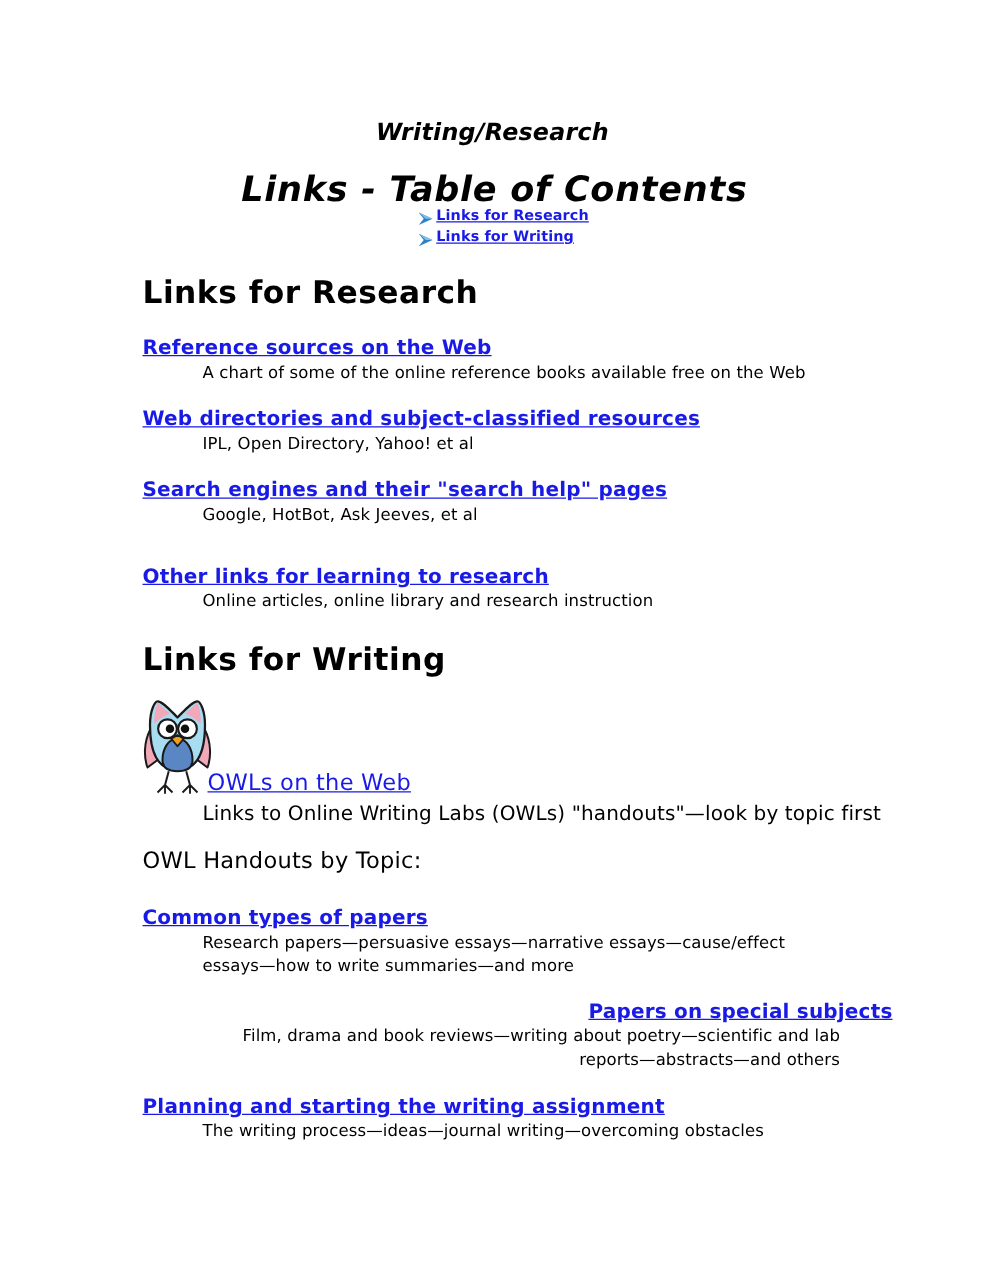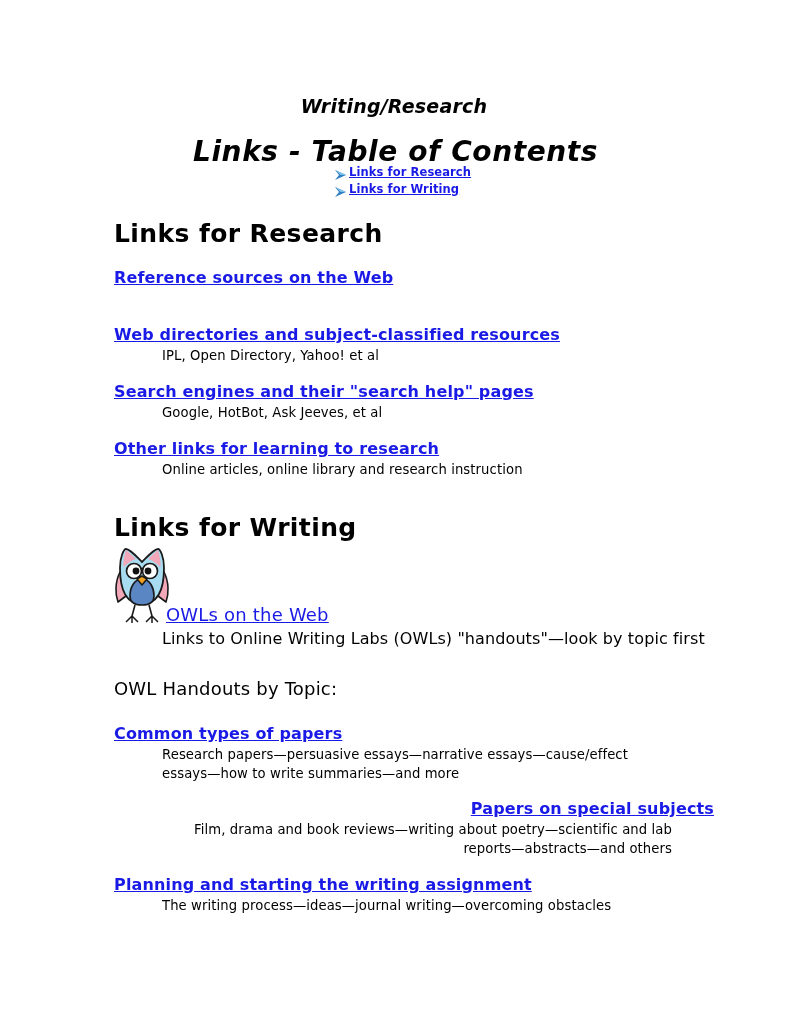--- a/index.html
+++ b/index.html
@@ -136,27 +136,27 @@
     line-height: 19px;
     letter-spacing: 0.1px;
     max-width: 520px;
   }
   .entry-desc.narrow { max-width: 510px; }
 
   
   #entry-reference   { top: 268px; }
   #entry-directories { top: 325px; }
   #entry-search      { top: 382px; }
-  #entry-other       { top: 439px; }
+  #entry-other       { top: 451px; }
 
   
   .owl-block {
     position: absolute;
     left: 114px;
-    top: 546px;
+    top: 558px;
     width: 600px;
     height: 100px;
   }
   .owl-img {
     position: absolute;
     left: 0;
     top: 0;
     width: 56px;
     height: 78px;
   }
@@ -219,20 +219,21 @@
       </span>
       <span class="toc-link">Links for Writing</span>
     </div>
 
   </div>
 
   <div class="section-heading" id="heading-research">Links for Research</div>
 
   <div class="entry" id="entry-reference">
     <a class="entry-link">Reference sources on the Web</a>
+    <div class="entry-desc">A chart of some of the online reference books available free on the Web</div>
   </div>
 
   <div class="entry" id="entry-directories">
     <a class="entry-link">Web directories and subject-classified resources</a>
     <div class="entry-desc">IPL, Open Directory, Yahoo! et al</div>
   </div>
 
   <div class="entry" id="entry-search">
     <a class="entry-link">Search engines and their "search help" pages</a>
     <div class="entry-desc">Google, HotBot, Ask Jeeves, et al</div>

